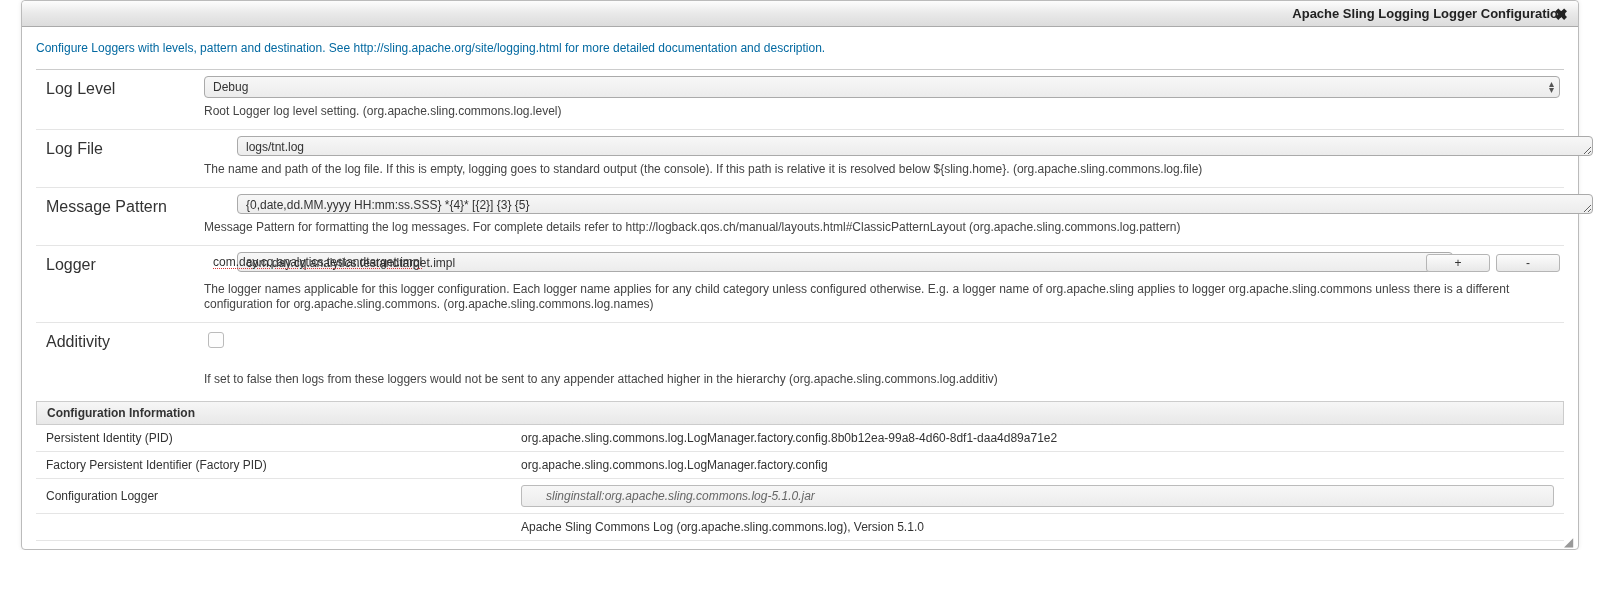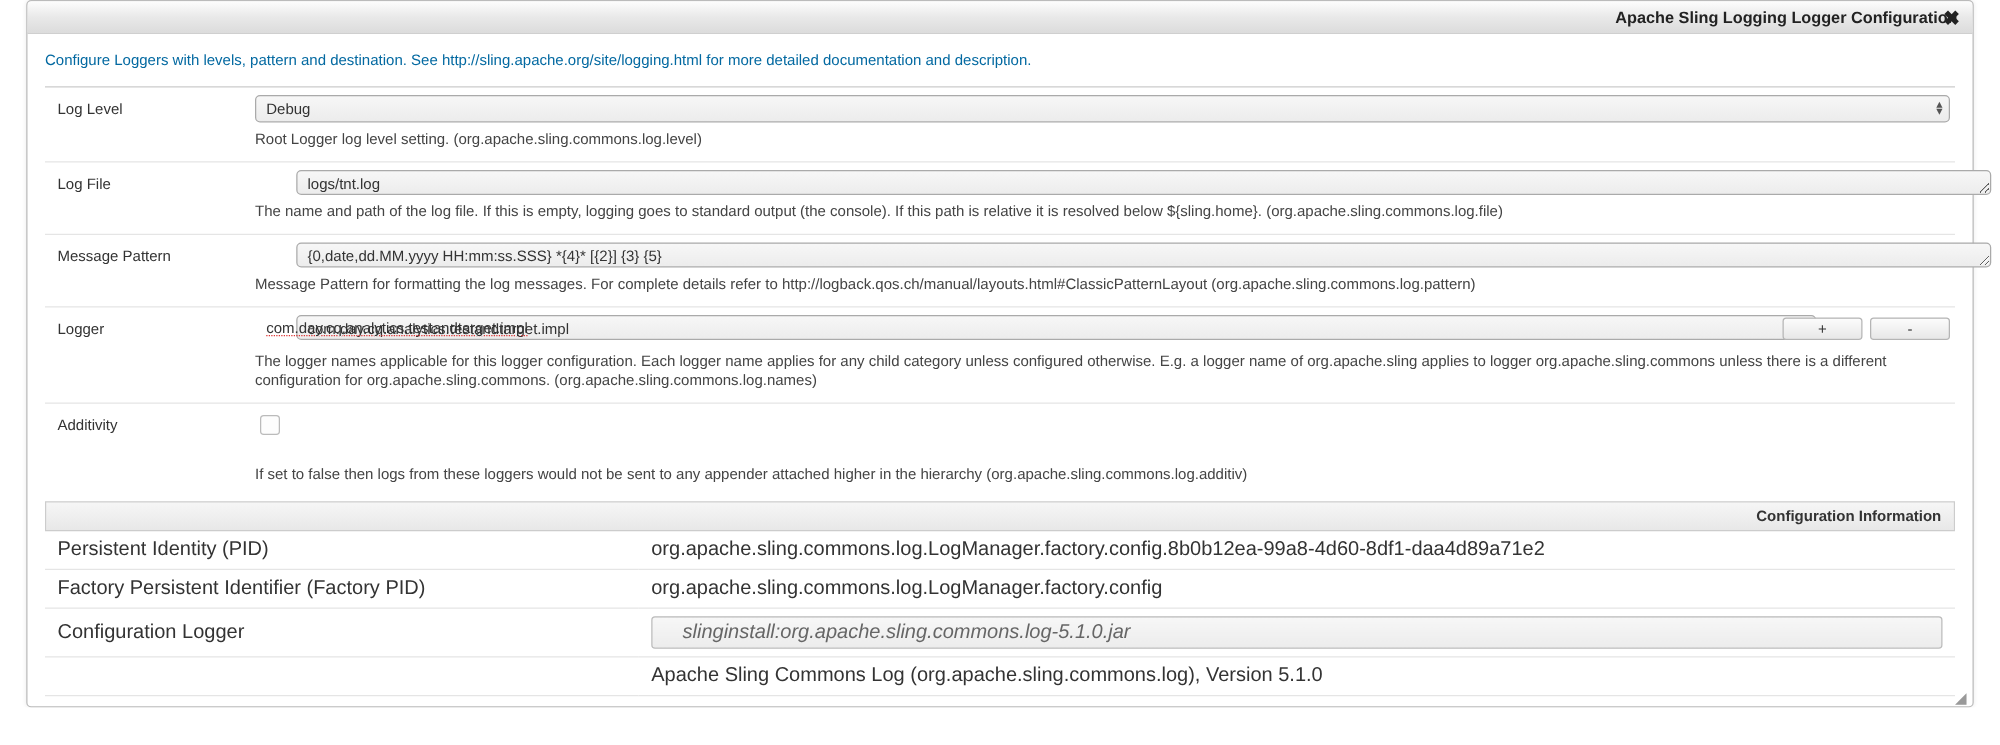--- a/index.html
+++ b/index.html
@@ -57,21 +57,21 @@
   .config-table tr:first-child {
     border-top: 1px solid #ccc;
   }
   .config-table td {
     vertical-align: top;
     padding: 6px 4px 10px 4px;
   }
   .label-cell {
     width: 150px;
     padding-top: 10px !important;
-    font-size: 12px;
+    font-size: 16px;
     color: #333;
     padding-left: 10px !important;
   }
   .value-cell {
     width: auto;
   }
   .help {
     margin-top: 6px;
     font-size: 12px;
     color: #444;
@@ -154,30 +154,29 @@
     background: #fdfdfd;
     display: inline-block;
   }
   .section-header {
     background: linear-gradient(to bottom, #f6f6f6, #e8e8e8);
     border: 1px solid #ccc;
     font-weight: bold;
     font-size: 12px;
     padding: 4px 10px;
     margin-top: 4px;
-    text-align: right;
   }
   .info-table {
     width: 100%;
     border-collapse: collapse;
   }
   .info-table td {
     border-bottom: 1px solid #e5e5e5;
     padding: 6px 10px;
-    font-size: 16px;
+    font-size: 12px;
     vertical-align: middle;
   }
   .info-label {
     width: 455px;
   }
   .binding-box {
     background: linear-gradient(to bottom, #f7f7f7, #ececec);
     border: 1px solid #bbb;
     border-radius: 3px;
     padding: 3px 24px;

